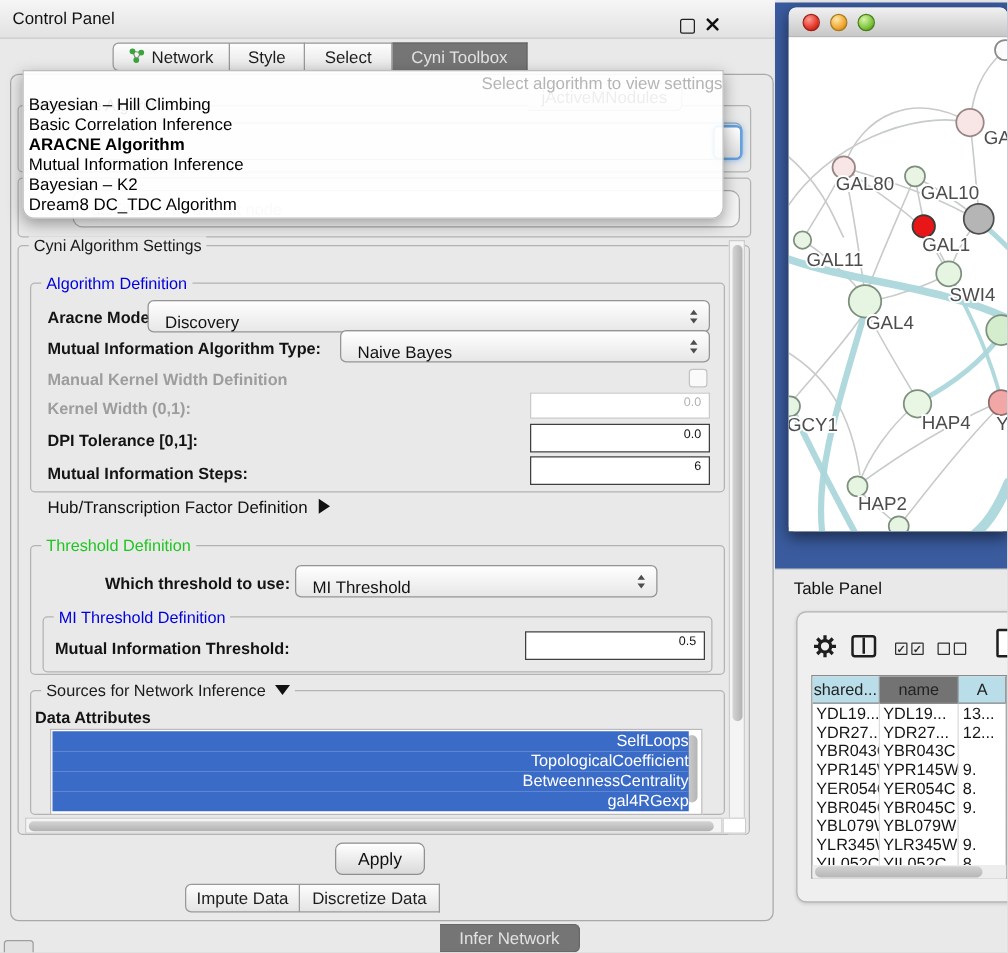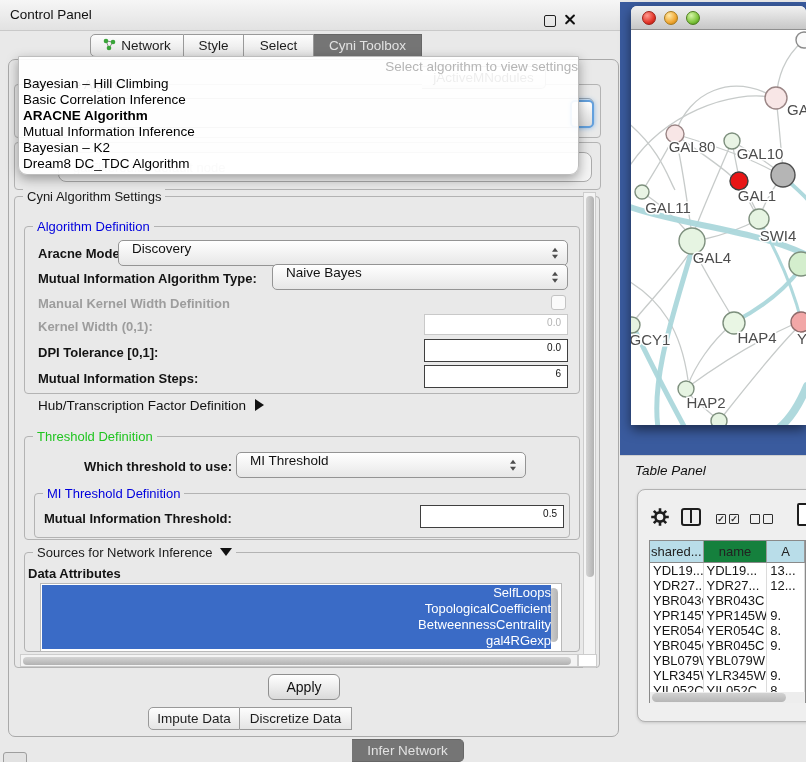--- a/index.html
+++ b/index.html
@@ -47,21 +47,21 @@
             box-shadow:0 4px 12px rgba(0,0,0,0.35);z-index:6;}
   #dd-ph{position:absolute;left:0;right:0;top:2px;text-align:right;color:#b5b5b5;font-size:13.5px;}
   .dd-item{position:absolute;left:4px;height:16px;line-height:16px;font-size:13.5px;color:#000;white-space:nowrap;}
   .dd-item.bold{font-weight:bold;}
 
   
   .blbl{position:absolute;font-size:13px;font-weight:bold;color:#141414;white-space:nowrap;}
   .glbl{position:absolute;font-size:13px;font-weight:bold;color:#9d9d9d;white-space:nowrap;}
   .combo{position:absolute;box-sizing:border-box;border:1px solid #949494;border-radius:5px;
          background:linear-gradient(#ffffff,#e7e7e7);font-size:13.5px;color:#111;
-         display:flex;align-items:flex-start;padding-left:13px;}
+         display:flex;align-items:flex-end;padding-left:13px;}
   .arrows{position:absolute;right:9px;top:50%;transform:translateY(-50%);display:flex;flex-direction:column;gap:2.5px;}
   .tu{width:0;height:0;border-left:3.5px solid transparent;border-right:3.5px solid transparent;border-bottom:4.5px solid #4d4d4d;}
   .tdn{width:0;height:0;border-left:3.5px solid transparent;border-right:3.5px solid transparent;border-top:4.5px solid #4d4d4d;}
   .field{position:absolute;box-sizing:border-box;background:#fff;border:1px solid #3f3f3f;
          font-size:10px;color:#111;text-align:right;padding:2px 6px;}
   .field.dis{border-color:#c9c9c9;color:#b3b3b3;}
   .checkbox{position:absolute;box-sizing:border-box;width:15px;height:15px;border:1px solid #c3c3c3;
             border-radius:3px;background:#fafafa;}
   #hub-row{position:absolute;left:38px;top:398px;font-size:13.5px;color:#111;}
   .tri-right{display:inline-block;width:0;height:0;border-top:6px solid transparent;border-bottom:6px solid transparent;
@@ -103,35 +103,35 @@
                 background:linear-gradient(#f1f1f1,#c7c7c7);border-bottom:1px solid #8f8f8f;box-sizing:border-box;}
   .light{position:absolute;top:5px;width:14px;height:14px;border-radius:50%;box-sizing:border-box;}
   #light-red{left:11px;background:radial-gradient(circle at 35% 30%,#ff9a90,#e3362a 60%,#a31208);border:1px solid #9c2018;}
   #light-yellow{left:33px;background:radial-gradient(circle at 35% 30%,#ffe9a8,#f0a733 60%,#b97608);border:1px solid #a87a1d;}
   #light-green{left:55px;background:radial-gradient(circle at 35% 30%,#d6f5a8,#7ec43c 60%,#3c8410);border:1px solid #4c7d1c;}
   #net-canvas{position:absolute;left:0;top:24px;width:175px;height:395px;background:#fff;overflow:hidden;}
   #net-svg text{font-family:"Liberation Sans",sans-serif;font-size:15px;fill:#4d4d4d;
                 paint-order:stroke;stroke:#ffffff;stroke-width:3px;}
 
   
-  #tp-title{position:absolute;left:635px;top:463px;font-size:13.5px;color:#111;font-style:italic;}
+  #tp-title{position:absolute;left:635px;top:463px;font-size:13.5px;color:#111;}
   #tp-sep{position:absolute;left:620px;top:455px;width:186px;height:1px;background:#cfcfcf;}
   #tp-container{position:absolute;left:637px;top:489px;width:176px;height:231px;border:1px solid #b2b2b2;
                 border-radius:8px;background:#efefef;box-shadow:0 1px 3px rgba(0,0,0,0.15);}
   .cbico{position:absolute;width:10px;height:10px;border:1.6px solid #2e2e2e;border-radius:1px;box-sizing:border-box;
          font-size:9px;line-height:8px;text-align:center;color:#2e2e2e;font-weight:bold;}
   #col-icon{position:absolute;left:681px;top:508px;width:20px;height:18px;border:2.4px solid #1e1e1e;border-radius:3px;box-sizing:border-box;}
   #col-icon i{position:absolute;left:6.5px;top:0;width:2.4px;height:13px;background:#1e1e1e;}
   #doc-icon{position:absolute;left:797px;top:503px;width:16px;height:23px;border:2.4px solid #1e1e1e;border-radius:2px;box-sizing:border-box;background:#fff;}
 
   #tbl{position:absolute;left:649px;top:540px;width:157px;height:163px;background:#fff;
        border:1px solid #8a8a8a;box-sizing:border-box;overflow:hidden;}
   .thead{display:flex;height:22px;}
   .th{box-sizing:border-box;height:22px;border-right:1px solid #9a9a9a;border-bottom:1px solid #8a8a8a;
-      background:#15803d;display:flex;align-items:center;justify-content:center;font-size:13px;color:#222;overflow:hidden;}
+      background:#737373;display:flex;align-items:center;justify-content:center;font-size:13px;color:#222;overflow:hidden;}
   .th.hb{background:#b9dde9;}
   .trow{display:flex;height:15px;}
   .tcell{box-sizing:border-box;border-right:1px solid #dcdcdc;font-size:13px;color:#151515;
          padding:0 3px;white-space:nowrap;overflow:hidden;line-height:15px;}
   #tbl-hscroll{position:absolute;left:650px;top:692px;width:155px;height:11px;background:#ededed;}
   #tbl-hthumb{position:absolute;left:2px;top:1px;width:134px;height:9px;border-radius:5px;
               background:linear-gradient(#d2d2d2,#b6b6b6);}
 </style>
 </head>
 <body>

